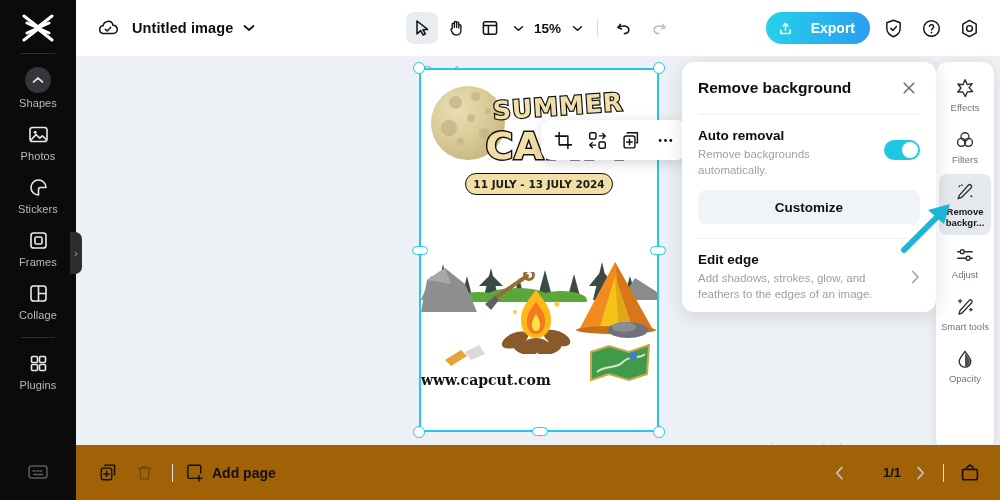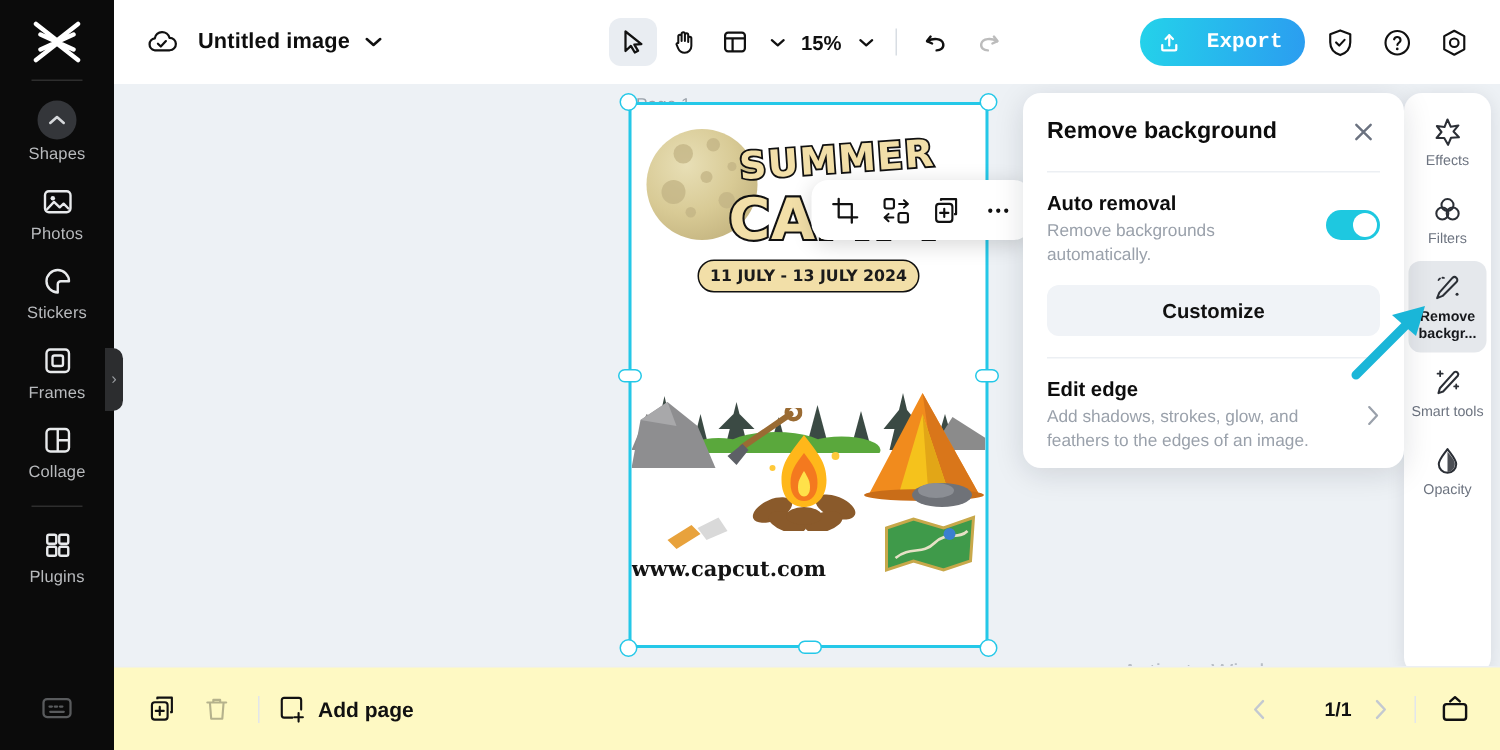--- a/index.html
+++ b/index.html
@@ -56,21 +56,21 @@
   .tb-btn.active { background: #e9edf2; }
   .tb-btn.dis { opacity: .28; }
   .zoom-val { font-size: 13.5px; font-weight: 700; color: #111; padding: 0 4px; min-width: 34px; text-align: center; }
   .tb-sep { width: 1px; height: 18px; background: #d8dde3; margin: 0 8px; }
   .tb-right { position: absolute; right: 16px; display: flex; align-items: center; gap: 8px; }
   .export-btn {
     height: 32px; padding: 0 15px 0 12px; border-radius: 16px;
     background: linear-gradient(95deg,#24d2ea 0%,#2b9df0 100%);
     color: #fff; font-size: 14px; font-weight: 700; display: flex;
     align-items: center; gap: 18px; cursor: pointer; border: none;
-    font-family: Liberation Mono, monospace;
+    font-family: Liberation Sans, sans-serif;
   }
   .icon-btn { width: 30px; height: 30px; display:flex; align-items:center; justify-content:center; cursor:pointer; }
 
   
   .canvas-area {
     position: absolute; left: 76px; top: 56px; right: 0; bottom: 56px;
     background: #edf1f5; overflow: hidden;
   }
   .page-label {
     position: absolute; left: 348px; top: 8px; font-size: 11.5px; color: #9aa2ab;
@@ -180,21 +180,21 @@
   .rr-label { font-size: 9.5px; color: #6d7480; text-align: center; line-height: 1.15; margin-top: 4px; }
   .rr-item.sel .rr-label { color: #16181c; font-weight: 600; }
   .rr-item.faded { opacity: .3; }
 
   
   .arrow-svg { position: absolute; left: 900px; top: 200px; z-index: 28; pointer-events: none; }
 
   
   .bottombar {
     position: absolute; left: 76px; right: 0; bottom: 0; height: 56px;
-    background: #fef9c3; border-top: 1px solid #eceff3; display: flex; align-items: center; z-index: 30;
+    background: #a16207; border-top: 1px solid #eceff3; display: flex; align-items: center; z-index: 30;
   }
   .bb-left { display: flex; align-items: center; margin-left: 16px; gap: 4px; }
   .bb-btn { width: 32px; height: 32px; display:flex; align-items:center; justify-content:center; border-radius:7px; cursor:pointer; }
   .bb-btn.dis { opacity: .3; }
   .bb-sep { width: 1px; height: 18px; background: #e2e6eb; margin: 0 8px; }
   .addpage { display: flex; align-items: center; gap: 8px; cursor: pointer; font-size: 14px; font-weight: 700; color: #111; }
   .bb-right { position: absolute; right: 14px; display: flex; align-items: center; gap: 2px; }
   .pg-nav { width: 26px; height: 26px; display:flex; align-items:center; justify-content:center; color:#c3c9d1; cursor:pointer; }
   .pg-count { font-size: 13px; font-weight: 700; color: #111; padding: 0 4px; margin-left: 24px; }
 
@@ -586,20 +586,30 @@
       <div class="rr-icon">
         <svg width="20" height="20" viewBox="0 0 22 22">
             <path d="M14.6 3.6 a2.1 2.1 0 0 1 3 3 L7.4 16.8 L3.4 18.4 L5 14.4 Z" stroke="#2b2f36" stroke-width="1.5" fill="none" stroke-linejoin="round"></path>
             <path d="M4.4 5.2 a3.6 3.6 0 0 1 4 -1.6" stroke="#2b2f36" stroke-width="1.3" fill="none" stroke-linecap="round" stroke-dasharray="1.6 1.8"></path>
             <circle cx="18" cy="15.6" r="1.1" fill="#2b2f36"></circle>
           </svg>
       </div>
       <div class="rr-label">Remove backgr...</div>
     </div>
 
+    <div class="rr-item">
+      <div class="rr-icon">
+        <svg width="20" height="20" viewBox="0 0 22 22">
+            <path d="M3 7.4 L19 7.4 M3 14.6 L19 14.6" stroke="#2b2f36" stroke-width="1.5" stroke-linecap="round"></path>
+            <circle cx="8" cy="7.4" r="2.2" stroke="#2b2f36" stroke-width="1.5" fill="#fff"></circle>
+            <circle cx="14.4" cy="14.6" r="2.2" stroke="#2b2f36" stroke-width="1.5" fill="#fff"></circle>
+          </svg>
+      </div>
+      <div class="rr-label">Adjust</div>
+    </div>
 
     <div class="rr-item">
       <div class="rr-icon">
         <svg width="20" height="20" viewBox="0 0 22 22">
             <path d="M16 3.4 a1.9 1.9 0 0 1 2.6 2.6 L7.8 17.6 L4.4 18.8 L5.4 15.2 Z" stroke="#2b2f36" stroke-width="1.5" fill="none" stroke-linejoin="round"></path>
             <path d="M5.6 2.6 L5.6 6.4 M3.7 4.5 L7.5 4.5" stroke="#2b2f36" stroke-width="1.3" stroke-linecap="round"></path>
             <path d="M17.4 12.4 L17.4 15.4 M15.9 13.9 L18.9 13.9" stroke="#2b2f36" stroke-width="1.3" stroke-linecap="round"></path>
           </svg>
       </div>
       <div class="rr-label">Smart tools</div>

